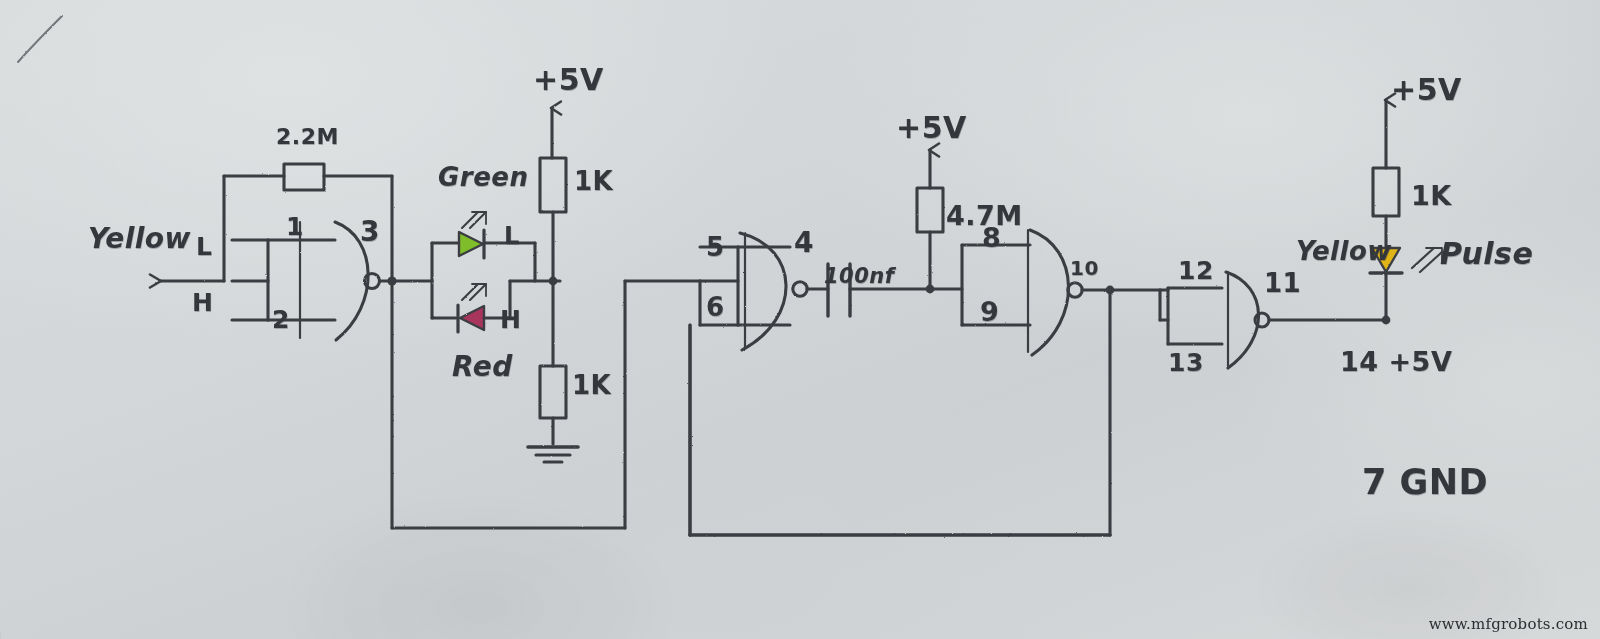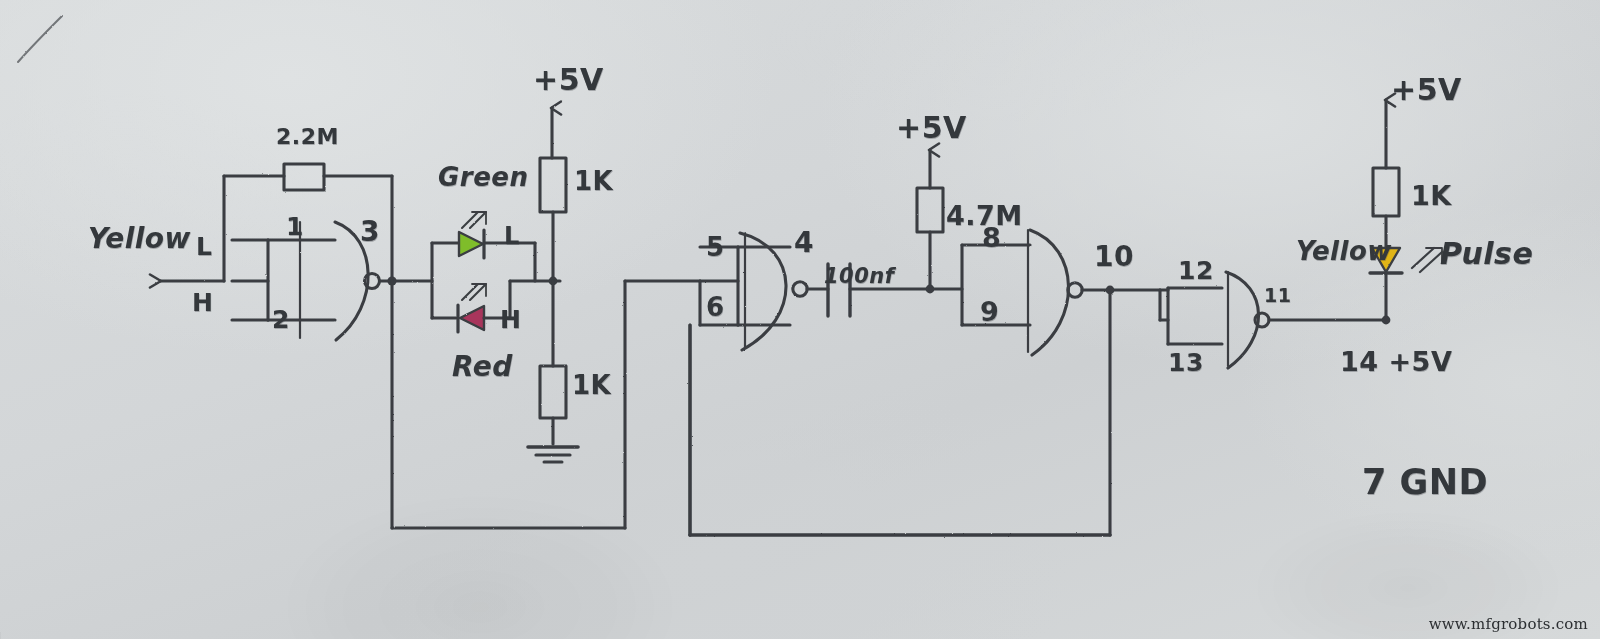--- a/index.html
+++ b/index.html
@@ -236,25 +236,25 @@
   <div class="hw" style="left:706px; top:292px; font-size:26px;">6</div>
   <div class="hw" style="left:794px; top:226px; font-size:28px;">4</div>
 
   <div class="hw it" style="left:824px; top:232px; font-size:21px;margin-top:32px;">100nf</div>
 
   <div class="hw" style="left:896px; top:110px; font-size:30px;">+5V</div>
   <div class="hw" style="left:946px; top:200px; font-size:27px;">4.7M</div>
 
   <div class="hw" style="left:982px; top:222px; font-size:27px;">8</div>
   <div class="hw" style="left:980px; top:296px; font-size:27px;">9</div>
-  <div class="hw" style="left:1070px; top:240px; font-size:28px;margin-left:24px;">10</div>
+  <div class="hw" style="left:1070px; top:256px; font-size:20px;">10</div>
 
   <div class="hw" style="left:1178px; top:256px; font-size:25px;">12</div>
   <div class="hw" style="left:1168px; top:348px; font-size:25px;">13</div>
-  <div class="hw" style="left:1264px; top:284px; font-size:19px;">11</div>
+  <div class="hw" style="left:1264px; top:268px; font-size:26px;">11</div>
 
   <div class="hw" style="left:1391px; top:72px; font-size:30px;">+5V</div>
   <div class="hw" style="left:1411px; top:180px; font-size:27px;">1K</div>
   <div class="hw it" style="left:1296px; top:236px; font-size:26px;">Yellow</div>
   <div class="hw it" style="left:1440px; top:236px; font-size:30px;">Pulse</div>
   <div class="hw" style="left:1340px; top:346px; font-size:27px;text-align:center;">14 +5V</div>
 
   <div class="hw" style="left:1362px; top:462px; font-size:35px;">7 GND</div>
 
   <div id="watermark">www.mfgrobots.com</div>

